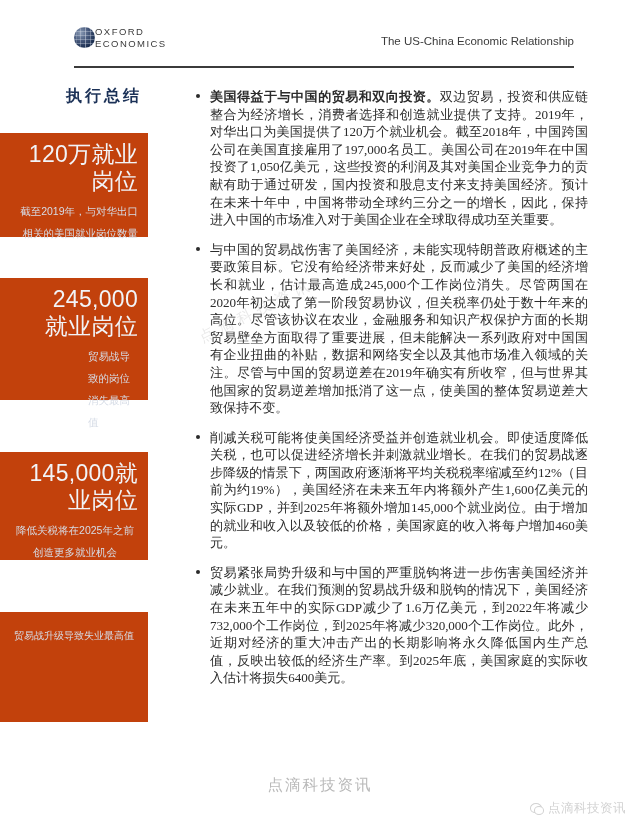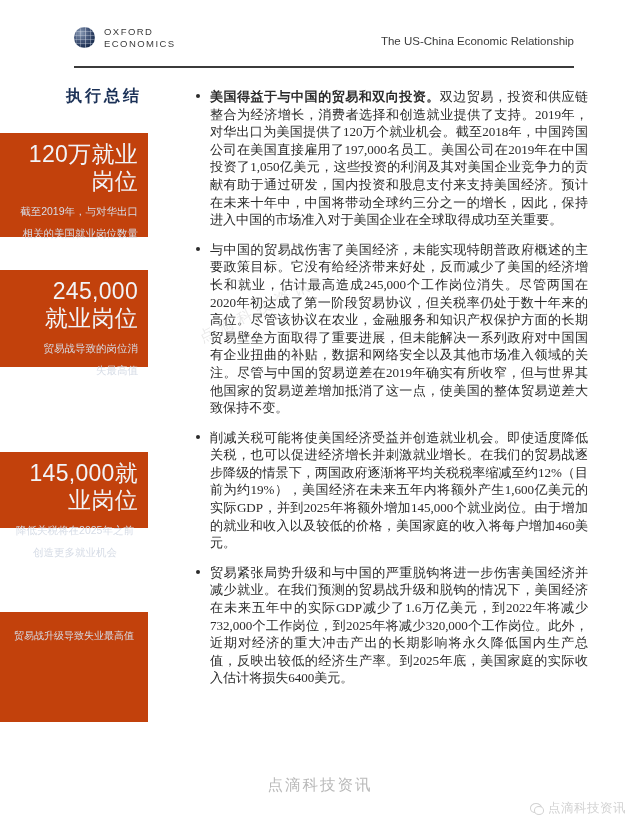--- a/index.html
+++ b/index.html
@@ -21,21 +21,20 @@
     position: absolute;
     left: 0; top: 0;
     width: 640px;
     height: 66px;
   }
   .logo-wrap {
     position: absolute;
     left: 74px; top: 26px;
     display: flex;
     align-items: center;
-    gap: 9px;
   }
   .globe {
     width: 21px; height: 21px;
     border-radius: 50%;
     background: radial-gradient(circle at 32% 28%, #8a9bb5 0%, #47597c 38%, #1d3052 72%, #16253f 100%);
     position: relative;
     overflow: hidden;
     flex: none;
   }
   .globe::before {
@@ -111,26 +110,26 @@
     letter-spacing: .3px;
   }
   .stat-caption {
     margin-top: 5px;
     font-family: Liberation Sans, sans-serif;
     font-size: 10.5px;
     line-height: 22px;
     color: #d6dce6;
   }
   #stat-0 { top: 133px; height: 104px; }
-  #stat-1 { top: 270px; height: 97px; padding-left: 40px;  }
-  #stat-2 { top: 452px; height: 76px; padding-left: 12px;  }
+  #stat-1 { top: 278px; height: 122px; padding-left: 40px;  }
+  #stat-2 { top: 452px; height: 108px; padding-left: 12px;  }
   #stat-3 { top: 612px; height: 110px; }
 
   #stat-0 .stat-caption { text-align: right; }
-  #stat-1 .stat-caption { text-align: right; }
+  #stat-1 .stat-caption { text-align: left; margin-left: 48px; }
   #stat-2 .stat-caption { text-align: center; }
   #stat-3 .stat-caption { text-align: center; font-size: 10px; }
 
   
   .content {
     position: absolute;
     left: 196px; top: 88px;
     width: 392px;
   }
   .para {

